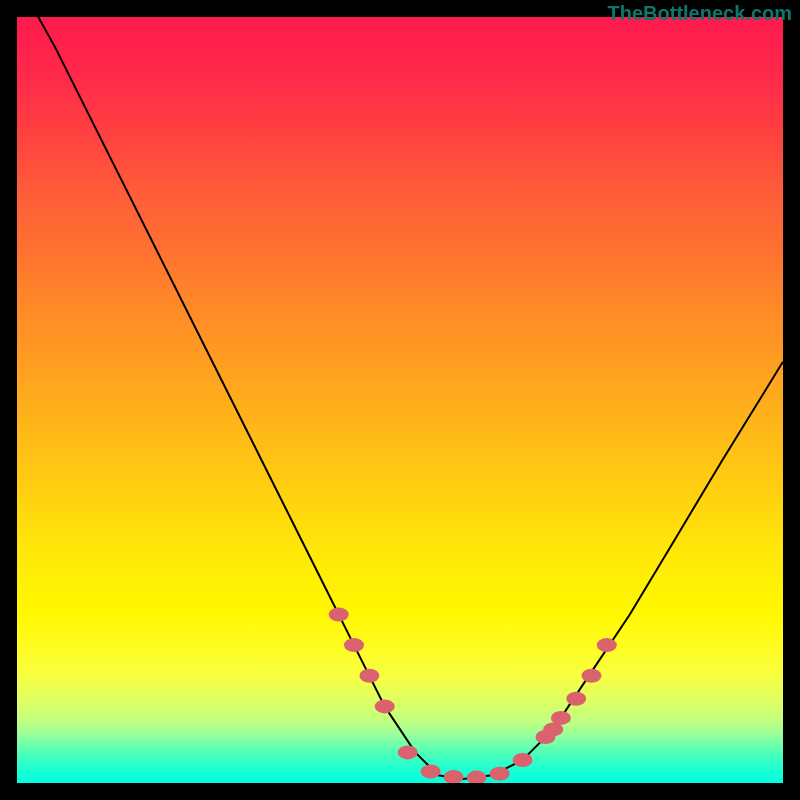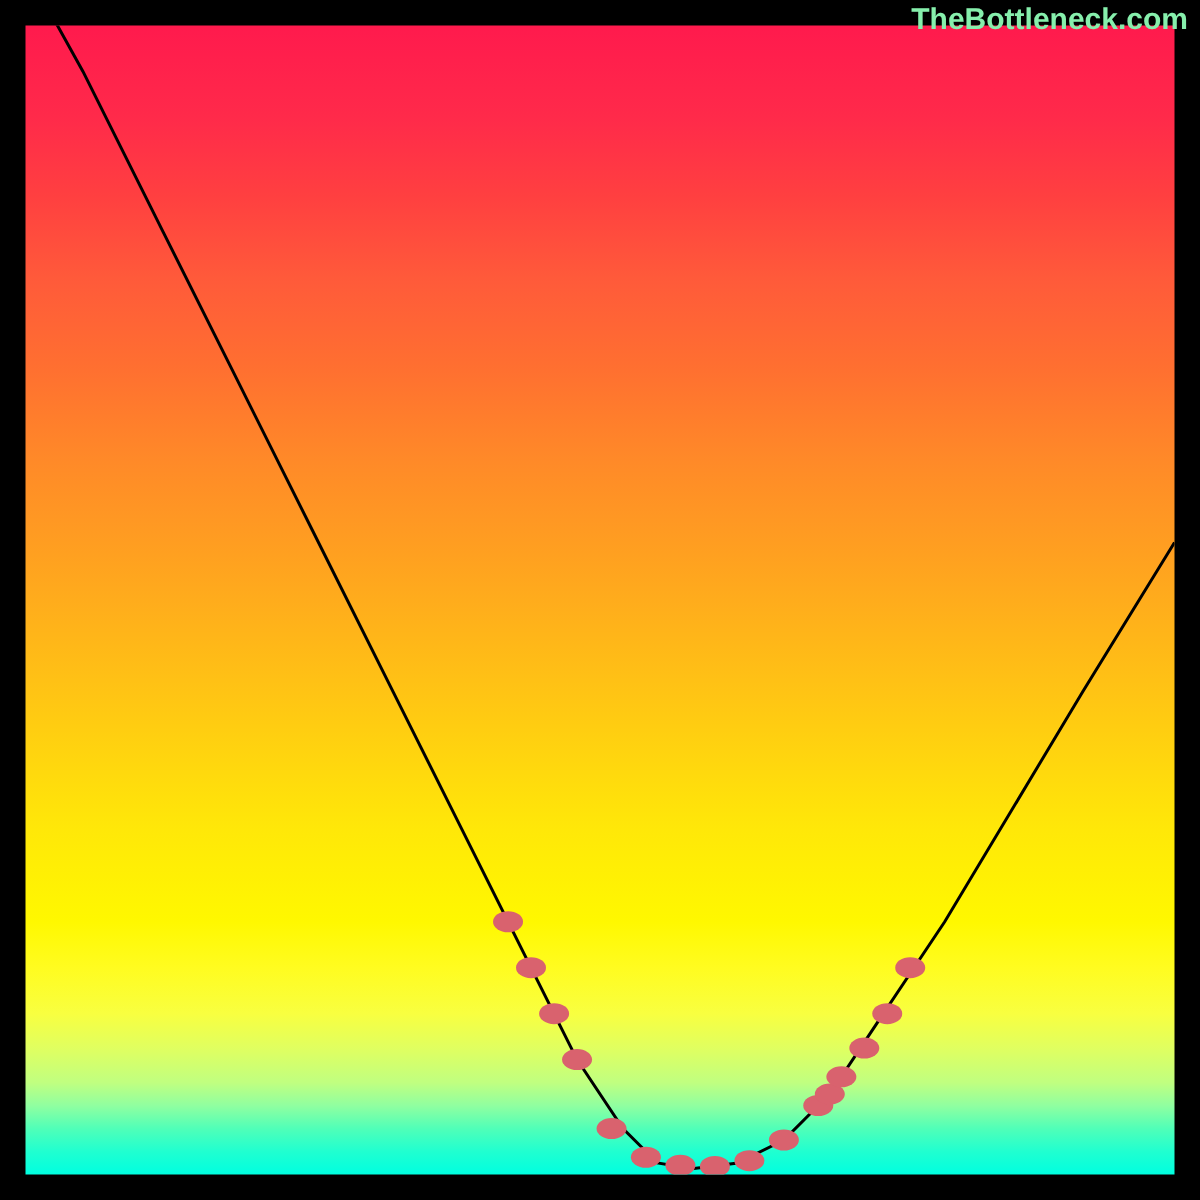--- a/index.html
+++ b/index.html
@@ -10,21 +10,21 @@
     position: relative;
     overflow: hidden;
   }
   .watermark {
     position: absolute;
     top: 2px;
     right: 8px;
     font-family: Arial, sans-serif;
     font-size: 20px;
     font-weight: bold;
-    color: #86efac;
+    color: #0f766e;
     z-index: 10;
   }
   .plot-area {
     position: absolute;
     left: 17px;
     top: 17px;
     width: 766px;
     height: 766px;
     background: linear-gradient(to bottom,
       #ff1a4d 0%,

